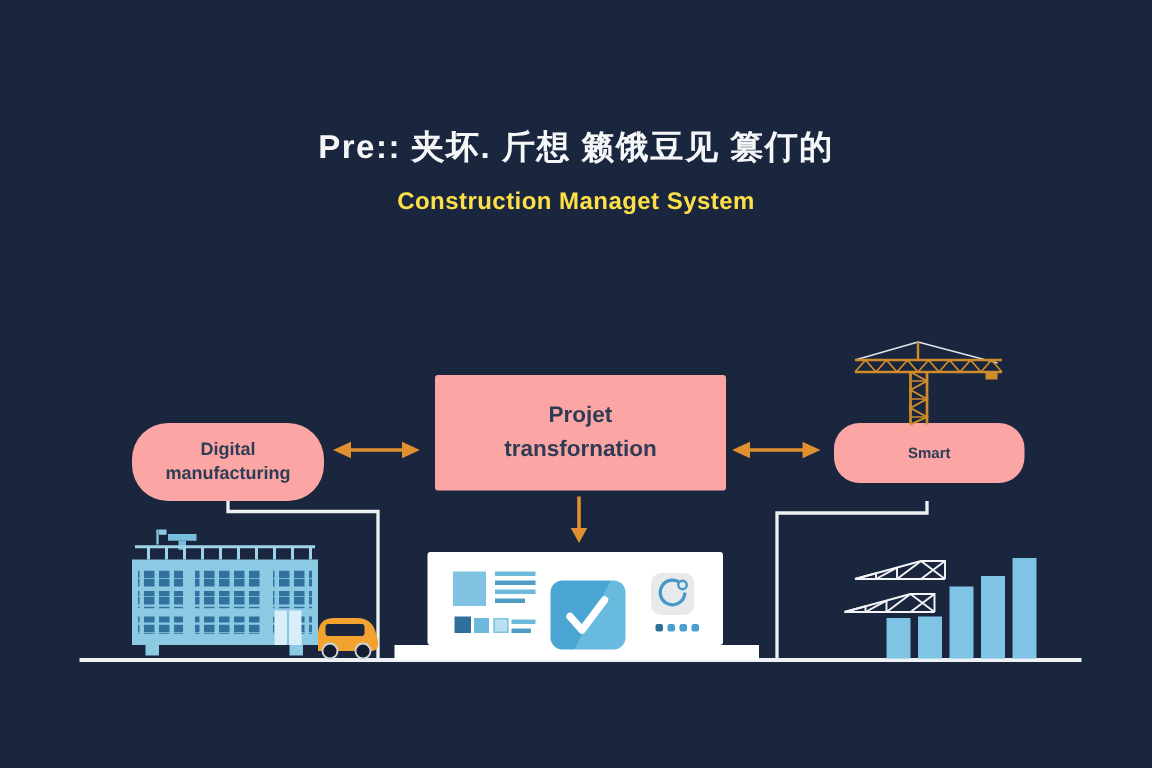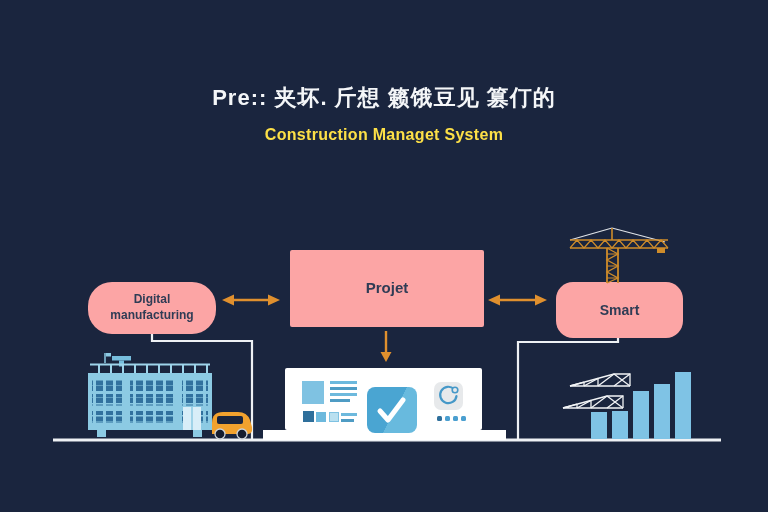--- a/index.html
+++ b/index.html
@@ -18,21 +18,21 @@
   .subtitle {
     left:0; top:126px; width:100%; text-align:center;
     color:#fde047; font-size:16px; font-weight:700; letter-spacing:.3px;
   }
 
   .node {
     background:#fca5a5; color:#2f3c55; display:flex; flex-direction:column;
     align-items:center; justify-content:center; text-align:center; font-weight:600;
   }
   .node-left   { left:88px;  top:282px; width:128px; height:52px; border-radius:24px; font-size:12px; line-height:1.3; }
-  .node-right  { left:556px; top:282px; width:127px; height:56px; border-radius:17px; font-size:14px; line-height:1.3; }
+  .node-right  { left:556px; top:282px; width:127px; height:40px; border-radius:17px; font-size:10px; line-height:1.3; }
   .node-center { left:290px; top:250px; width:194px; height:77px; border-radius:2px;  font-size:15px;  line-height:1.5; }
 
   svg.layer { left:0; top:0; width:768px; height:512px; }
 
   
   .dash-base  { left:263px; top:430px; width:243px; height:10px; background:#ffffff; }
   .dash-panel { left:285px; top:368px; width:197px; height:62px; background:#ffffff; border-radius:2px; }
   .dp { position:absolute; }
   .big-square { left:17px; top:13px; width:22px; height:23px; background:#7fc2e2; }
   .tline { left:45px; height:3px; }
@@ -85,20 +85,21 @@
       <polygon points="386,362 380.5,352 391.5,352" stroke="none"></polygon>
     </g>
   </svg>
 
   <div class="abs node node-left">
     <span>Digital</span>
     <span>manufacturing</span>
   </div>
   <div class="abs node node-center">
     <span>Projet</span>
+    <span>transfornation</span>
   </div>
   <div class="abs node node-right">
     <span>Smart</span>
   </div>
 
   <svg class="abs" style="left:565px;top:225px" width="105" height="60" viewBox="0 0 105 60">
     <path d="M47,3 L5,15 M47,3 L100,17" stroke="#dfe3e8" stroke-width="1.2" fill="none"></path>
     <path d="M47,3 V15" stroke="#cf8c2a" stroke-width="1.6" fill="none"></path>
     <path d="M5,15 H103 M5,23 H103" stroke="#cf8c2a" stroke-width="1.6" fill="none"></path>
     <path d="M5,23 L12,15 L19,23 L26,15 L33,23 L40,15 L47,23 L54,15 L61,23 L68,15 L75,23 L82,15 L89,23 L96,15 L103,23" stroke="#cf8c2a" stroke-width="1.2" fill="none"></path>

